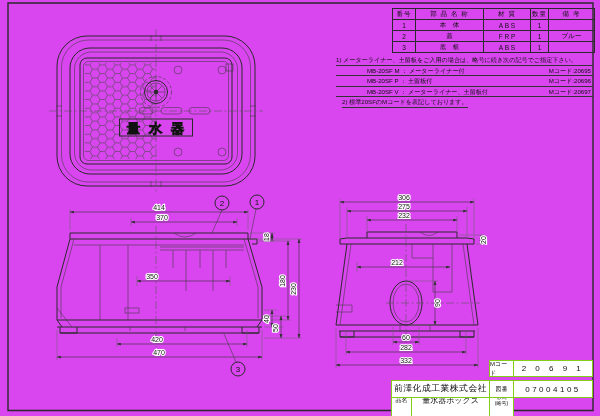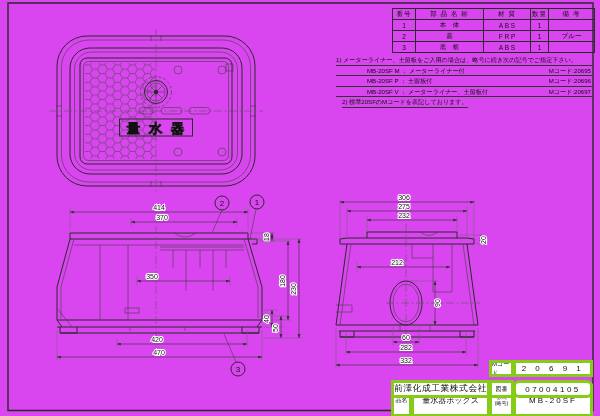--- a/index.html
+++ b/index.html
@@ -24,25 +24,25 @@
   table.parts th{letter-spacing:1px;}
   
   .notes{width:257px;font-size:6.1px;line-height:1;}
   .nrow{border-bottom:.7px solid #333;padding:2px 0 1.5px 0;white-space:nowrap;}
   .vrow{display:flex;padding-left:31px;}
   .vrow .mcode{margin-left:auto;padding-right:2px;}
   .n2wrap{padding:2px 0 0 6px;}
   .n2wrap span{border-bottom:.7px solid #333;padding-bottom:1.5px;display:inline-block;}
   
   .tbrow{position:absolute;display:flex;}
-  .tbc{border:3px solid #84cc16;margin-left:-1px;box-sizing:border-box;display:flex;
+  .tbc{border:1px solid #84cc16;margin-left:-1px;box-sizing:border-box;display:flex;
        align-items:center;justify-content:center;background:#fff;overflow:hidden;}
   .tbl{font-size:6px;} .tbl2{font-size:5px;line-height:1.05;flex-direction:column;}
   .tbv{font-size:8px;letter-spacing:2px;}
-  .sp3{letter-spacing:3.5px;} .sp2{letter-spacing:2.5px;border-radius:6px;}
+  .sp3{letter-spacing:3.5px;} .sp2{letter-spacing:2.5px;}
   .company{font-size:8.8px;letter-spacing:.5px;}
 </style>
 </head>
 <body>
 
 <div id="sheet">
 
 <svg width="600" height="416" viewBox="0 0 600 416">
   <defs>
     <marker id="maE" orient="auto" markerWidth="8" markerHeight="6" refX="6.5" refY="2.5">
@@ -294,21 +294,20 @@
     <div class="tbc tbl" style="width:25px;">Mコード</div>
     <div class="tbc tbv sp3" style="width:80px;">2 0 6 9 1</div>
   </div>
   <div class="tbrow" style="left:392px;top:384px;height:33px;">
     <div class="tbc tbl" style="width:21px;">品名</div>
     <div class="tbc" style="width:79px;font-size:8px;">量水器ボックス</div>
     <div class="tbc tbl2" style="width:25px;">
       <span>形式</span>
       <span>(略号)</span>
     </div>
-    <div class="tbc tbv" style="width:80px;">MB-20SF</div>
   </div>
   <div class="tbrow" style="left:392px;top:380px;height:18px;">
     <div class="tbc company" style="width:99px;">前澤化成工業株式会社</div>
     <div class="tbc tbl" style="width:25px;">図番</div>
     <div class="tbc tbv sp2" style="width:80px;">07004105</div>
   </div>
 </div>
 
 </div>
 

